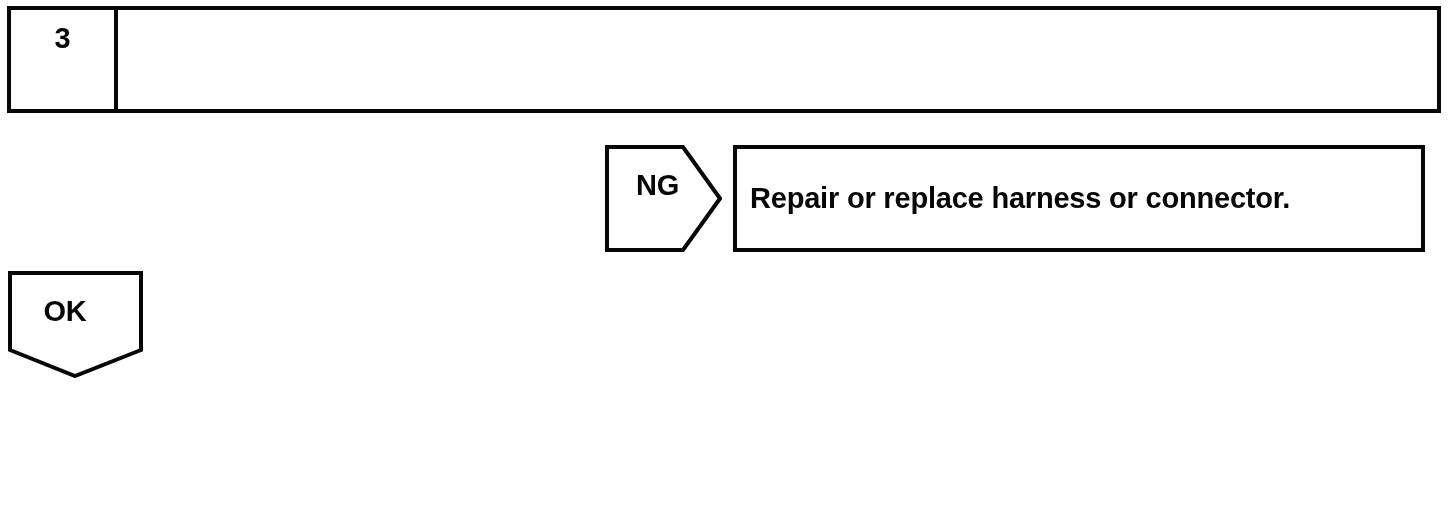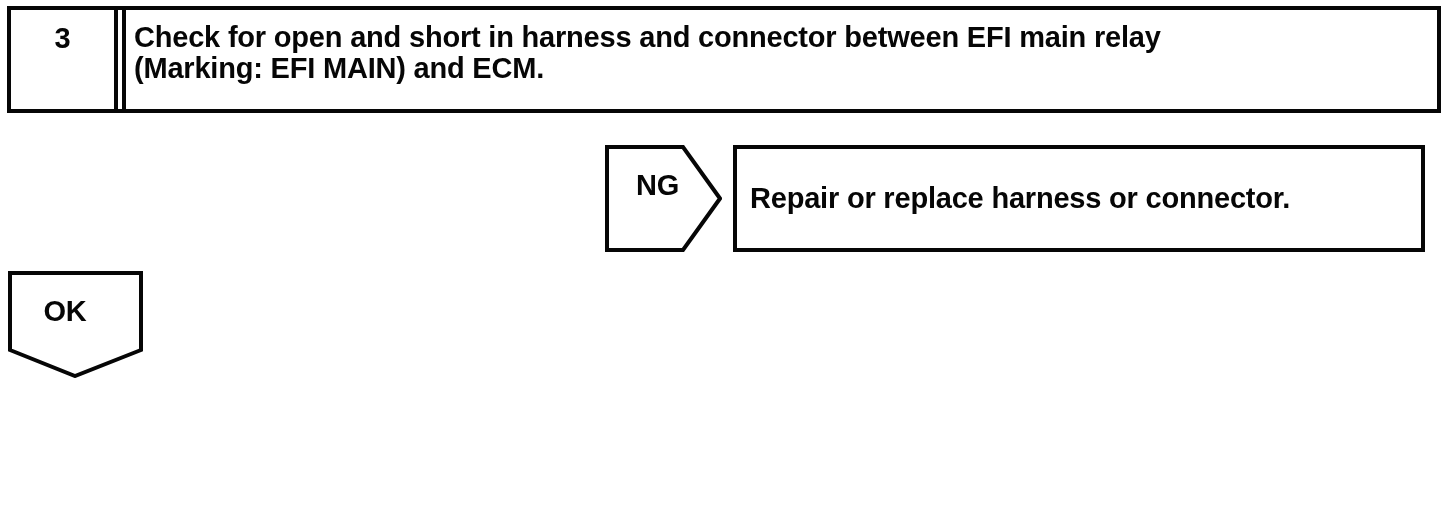--- a/index.html
+++ b/index.html
@@ -130,24 +130,20 @@
 </style>
 </head>
 <body>
 
 <div class="stage">
 
   <div class="step-box">
     <div class="step-num-cell">
       <span class="bold-text">3</span>
     </div>
-    <div class="step-text-cell">
-      <div class="bold-text">Check for open and short in harness and connector between EFI main relay</div>
-      <div class="bold-text">(Marking: EFI MAIN) and ECM.</div>
-    </div>
   </div>
 
   <div class="ng-tag">
     <svg width="117" height="107" viewBox="0 0 117 107" aria-hidden="true">
       <polygon points="2,2 78,2 115,53.5 78,105 2,105" fill="#ffffff" stroke="#060606" stroke-width="4" stroke-linejoin="miter"></polygon>
     </svg>
     <span class="tag-label">
       <span class="bold-text">NG</span>
     </span>
   </div>

